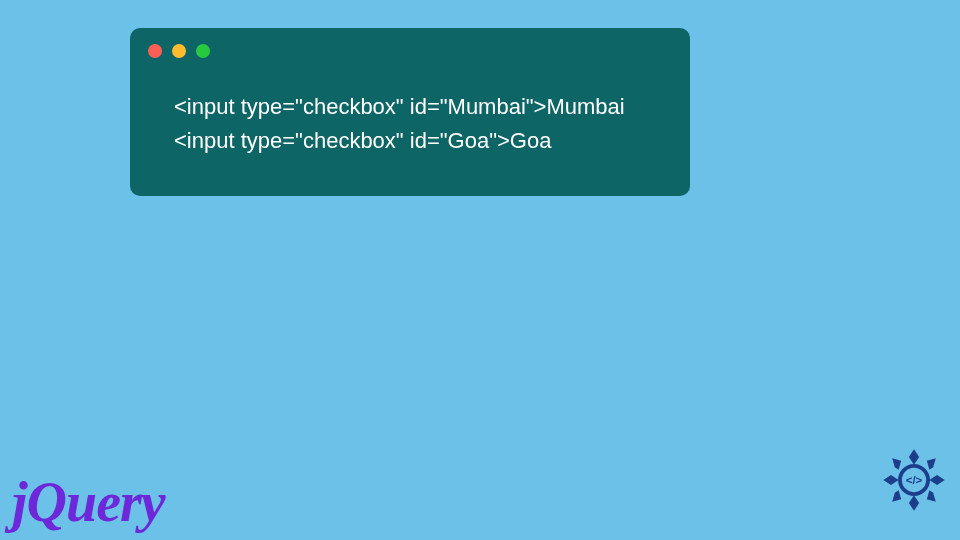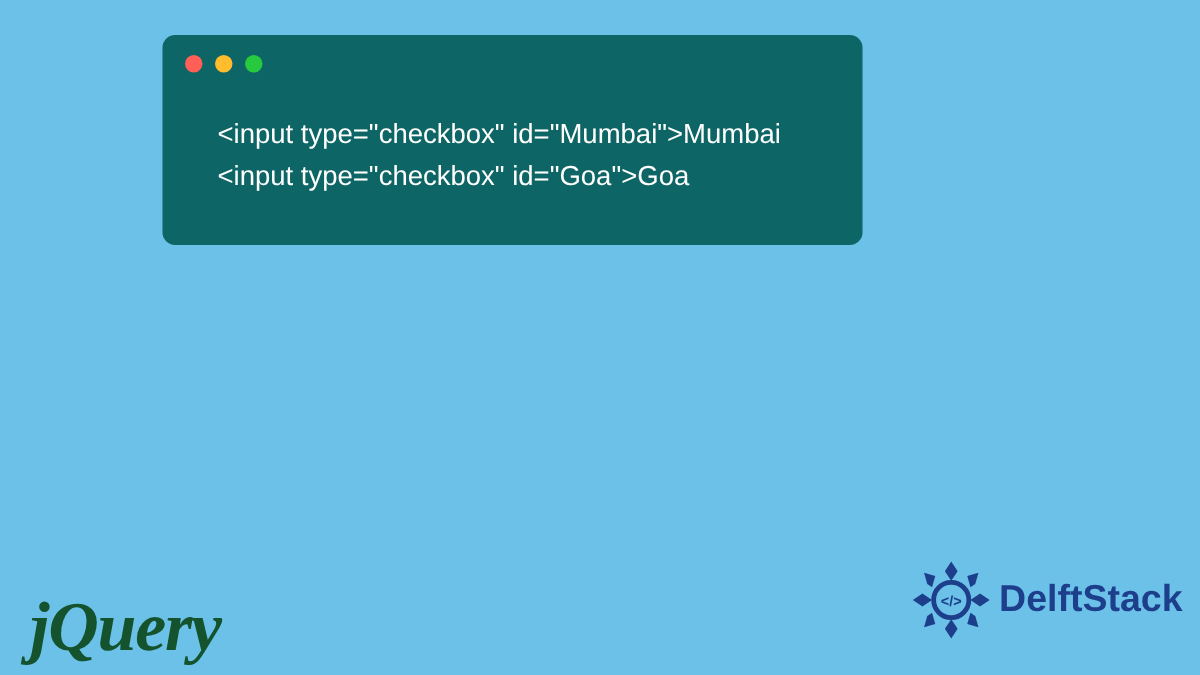--- a/index.html
+++ b/index.html
@@ -36,27 +36,27 @@
   .code-body {
     padding: 24px 36px 0 44px;
     color: #ffffff;
     font-size: 22px;
     line-height: 1.55;
     font-family: Arial, Helvetica, sans-serif;
     white-space: pre;
   }
   .jquery-logo {
     position: absolute;
-    left: 24px;
+    left: 12px;
     bottom: 6px;
     font-family: Georgia, 'Times New Roman', serif;
     font-style: italic;
     font-weight: 900;
     font-size: 56px;
-    color: #14532d;
+    color: #6d28d9;
     letter-spacing: -1px;
   }
   .delft-wrap {
     position: absolute;
     right: 14px;
     bottom: 28px;
     display: flex;
     align-items: center;
     gap: 6px;
   }
@@ -100,14 +100,13 @@
         <polygon points="98,50 86,42 74,50 86,58"></polygon>
         <polygon points="16,16 30,20 26,34 20,30"></polygon>
         <polygon points="84,16 70,20 74,34 80,30"></polygon>
         <polygon points="16,84 30,80 26,66 20,70"></polygon>
         <polygon points="84,84 70,80 74,66 80,70"></polygon>
       </g>
       <circle cx="50" cy="50" r="22" fill="none" stroke="#1d3f8b" stroke-width="6"></circle>
       <text x="50" y="57" text-anchor="middle" font-size="18" font-family="Arial" font-weight="bold" fill="#1d3f8b">&lt;/&gt;</text>
     </svg>
   </div>
-  <div class="delft-text">DelftStack</div>
 </div>
 
 </body></html>

